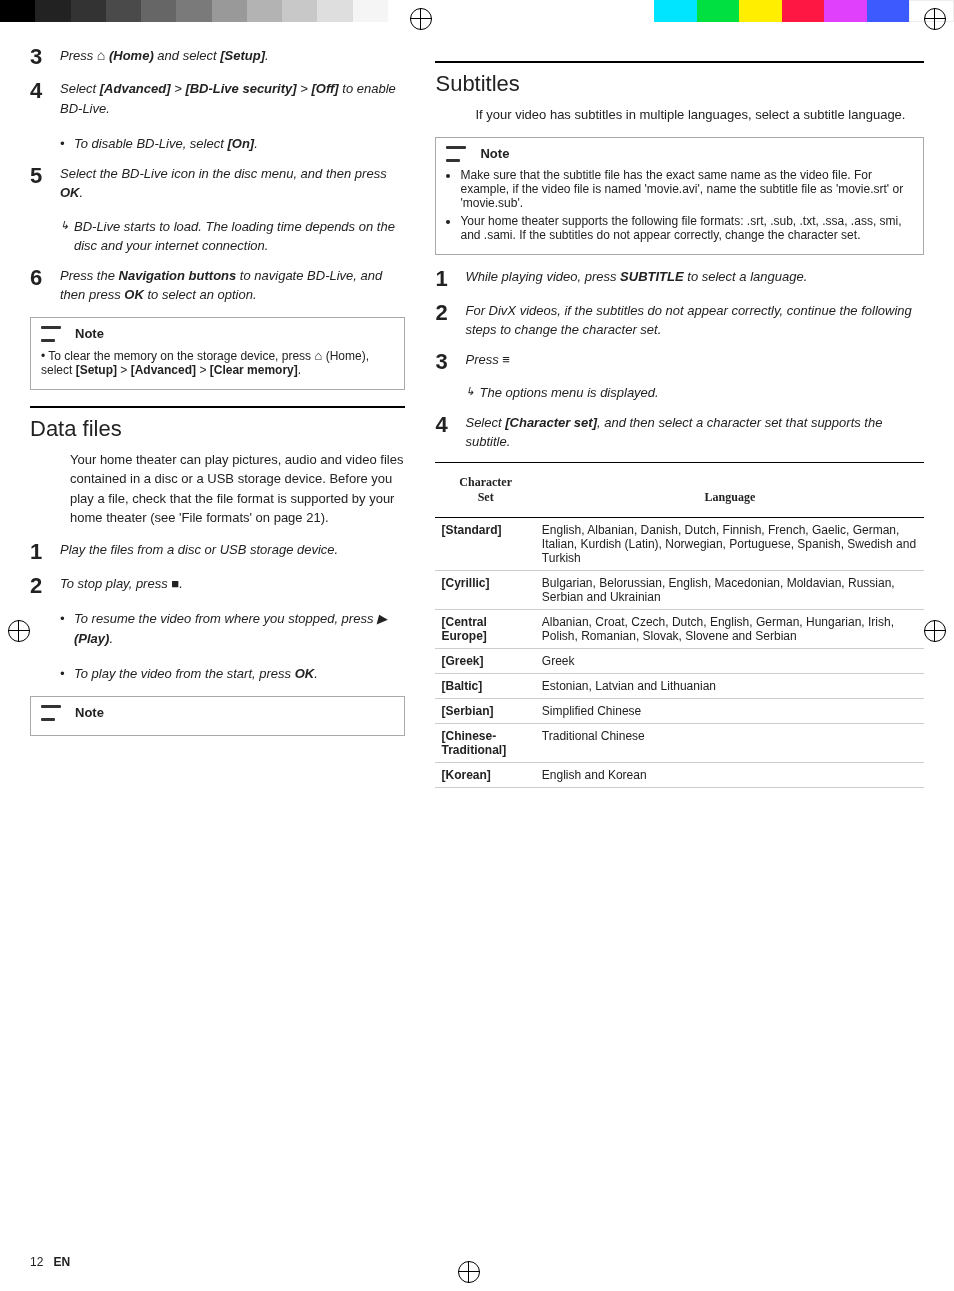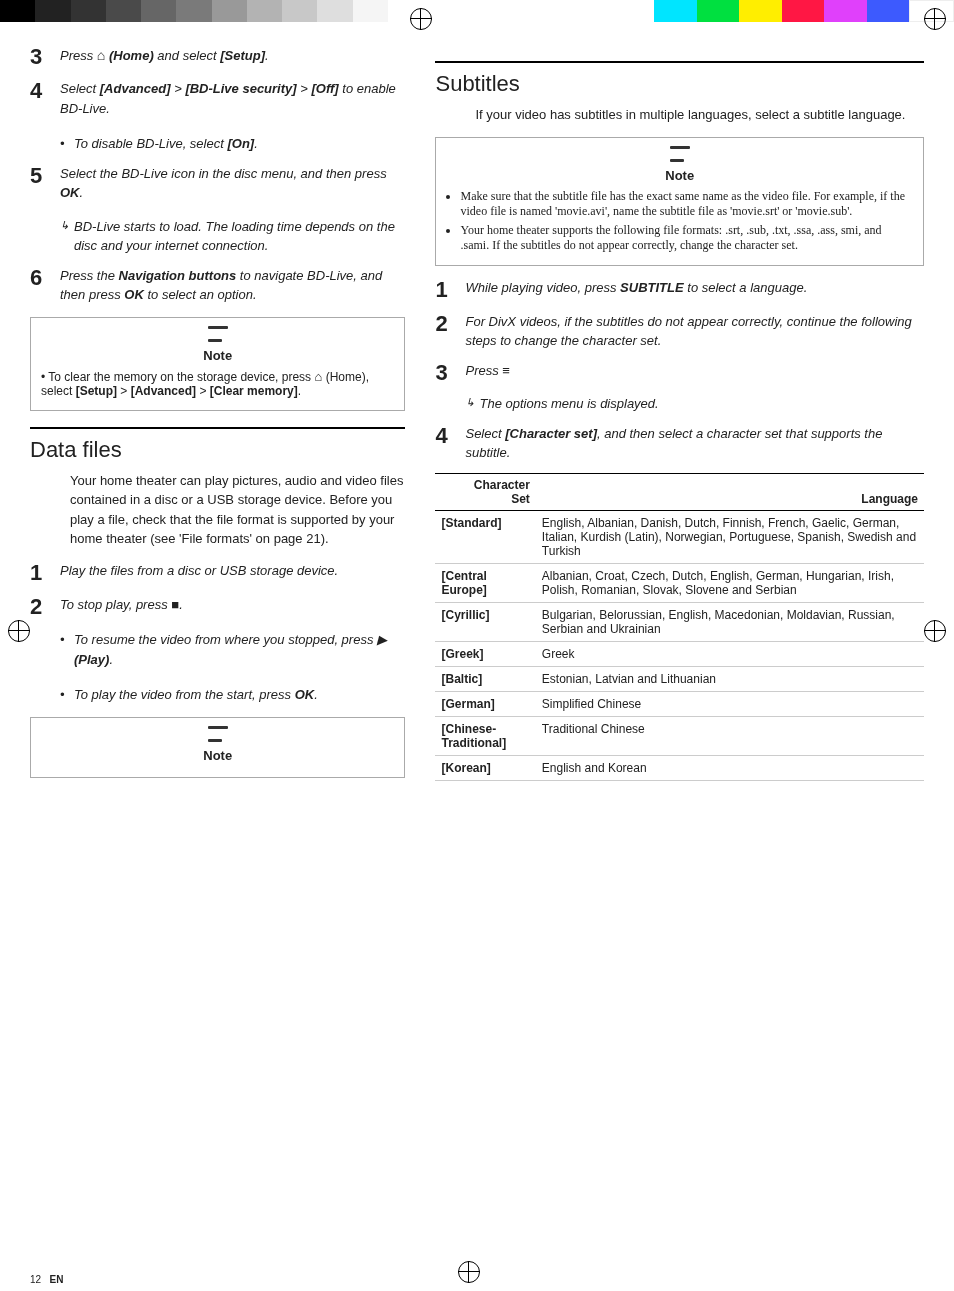--- a/index.html
+++ b/index.html
@@ -78,41 +78,40 @@
     
     .note-box {
       border: 1px solid #aaa;
       padding: 8px 10px;
       margin: 12px 0;
       font-size: 12px;
     }
     .note-header {
       display: flex;
       align-items: center;
-      gap: 6px;
+      gap: 14px;
       margin-bottom: 6px;
-      flex-direction: column;
     }
     .note-icon {
       width: 20px; height: 16px;
       display: flex;
       flex-direction: column;
       justify-content: space-between;
     }
     .note-icon span {
       display: block;
       height: 3px;
       background: #333;
       border-radius: 1px;
     }
     .note-icon span:first-child { width: 100%; }
     .note-icon span:last-child { width: 70%; }
     .note-label { font-weight: bold; font-size: 13px; }
     .note-box ul { padding-left: 14px; }
-    .note-box li { margin-bottom: 4px; list-style: disc; font-family: Liberation Serif, serif; }
+    .note-box li { margin-bottom: 4px; list-style: disc; }
     .note-box p { margin-bottom: 4px; }
 
     
     .section-divider {
       border: none;
       border-top: 2px solid #000;
       margin: 16px 0 8px 0;
     }
 
     
@@ -132,40 +131,41 @@
     .char-table {
       width: 100%;
       border-collapse: collapse;
       font-size: 12px;
       margin-top: 10px;
     }
     .char-table th {
       font-weight: bold;
       border-bottom: 1px solid #000;
       border-top: 1px solid #000;
-      padding: 4px 6px;
-      text-align: right;
+      padding: 12px 6px;
+      text-align: center;
       vertical-align: bottom;
+      font-family: Liberation Serif, serif;
     }
     .char-table td {
       padding: 5px 6px;
       vertical-align: top;
       border-bottom: 1px solid #ccc;
     }
     .char-table tr:first-child td {
       border-top: none;
     }
     .char-table .bold-cell { font-weight: bold; }
 
     
     .page-footer {
       position: absolute;
-      bottom: 6px;
+      bottom: 22px;
       left: 30px;
-      font-size: 10px;
+      font-size: 12px;
     }
   </style>
 </head>
 <body>
 
 <div style="position:absolute;top:0;left:0;width:388px;height:22px;display:flex;">
   <div style="flex:1;background:#000;"></div>
   <div style="flex:1;background:#222;"></div>
   <div style="flex:1;background:#333;"></div>
   <div style="flex:1;background:#4a4a4a;"></div>
@@ -350,37 +350,37 @@
           <th>Character<br>Set</th>
           <th>Language</th>
         </tr>
       </thead>
       <tbody id="char-table-body">
       <tr>
             <td class="bold-cell">[Standard]</td>
             <td>English, Albanian, Danish, Dutch, Finnish, French, Gaelic, German, Italian, Kurdish (Latin), Norwegian, Portuguese, Spanish, Swedish and Turkish</td>
           </tr>
           <tr>
+            <td class="bold-cell">[Cyrillic]</td>
+            <td>Bulgarian, Belorussian, English, Macedonian, Moldavian, Russian, Serbian and Ukrainian</td>
+          </tr>
+          <tr>
             <td class="bold-cell">[Central Europe]</td>
             <td>Albanian, Croat, Czech, Dutch, English, German, Hungarian, Irish, Polish, Romanian, Slovak, Slovene and Serbian</td>
           </tr>
           <tr>
-            <td class="bold-cell">[Cyrillic]</td>
-            <td>Bulgarian, Belorussian, English, Macedonian, Moldavian, Russian, Serbian and Ukrainian</td>
-          </tr>
-          <tr>
             <td class="bold-cell">[Greek]</td>
             <td>Greek</td>
           </tr>
           <tr>
             <td class="bold-cell">[Baltic]</td>
             <td>Estonian, Latvian and Lithuanian</td>
           </tr>
           <tr>
-            <td class="bold-cell">[German]</td>
+            <td class="bold-cell">[Serbian]</td>
             <td>Simplified Chinese</td>
           </tr>
           <tr>
             <td class="bold-cell">[Chinese-Traditional]</td>
             <td>Traditional Chinese</td>
           </tr>
           <tr>
             <td class="bold-cell">[Korean]</td>
             <td>English and Korean</td>
           </tr>

